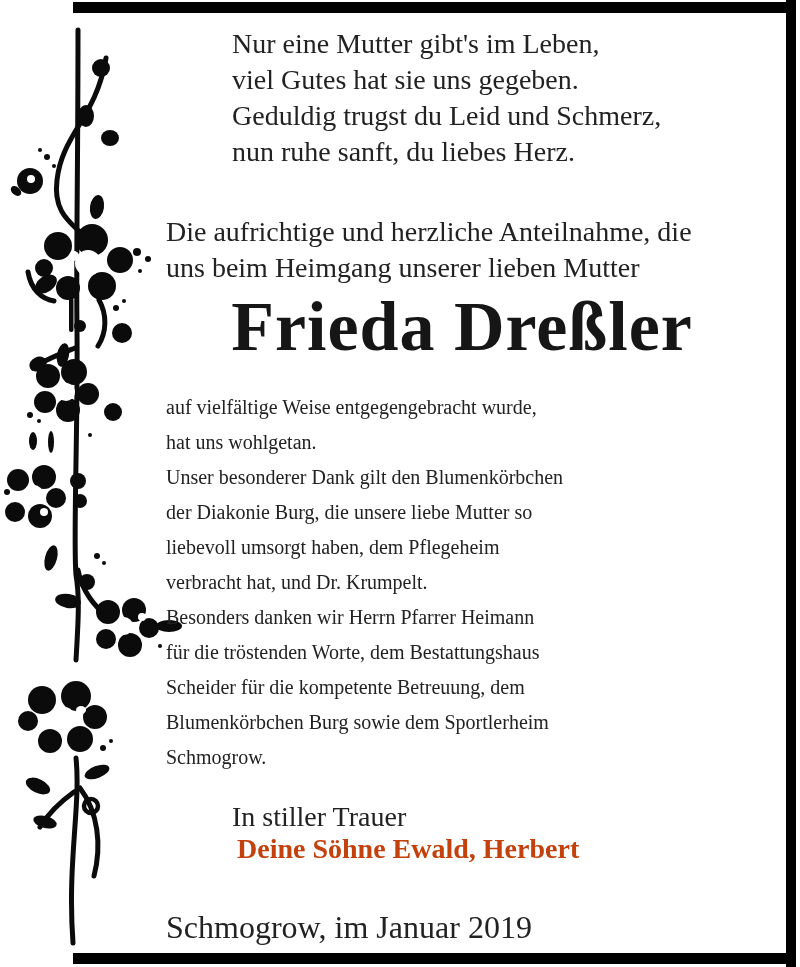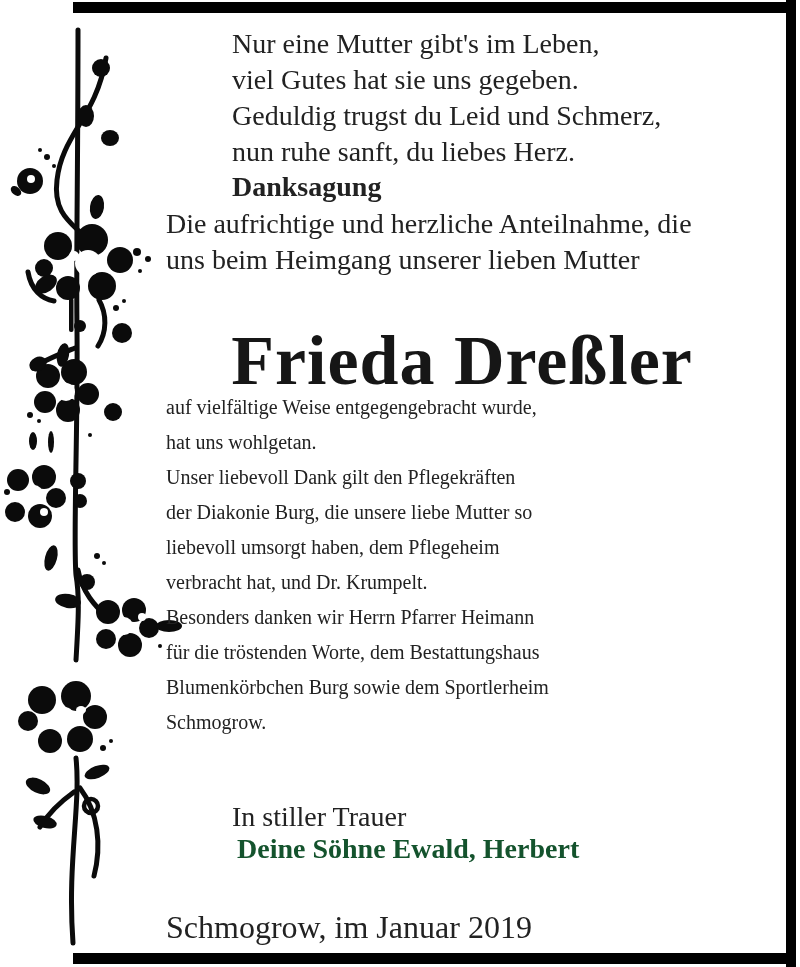--- a/index.html
+++ b/index.html
@@ -14,29 +14,29 @@
   
   .bar-top{position:absolute;left:73px;top:2px;right:0;height:11px;background:#000;}
   .bar-right{position:absolute;top:0;right:0;width:10px;height:967px;background:#000;}
   .bar-bottom{position:absolute;left:73px;bottom:3px;right:0;height:11px;background:#000;}
 
   .ornament{position:absolute;left:0;top:0;pointer-events:none;}
 
   .txt{position:absolute;white-space:nowrap;}
   .poem{left:232px;top:26px;font-size:28px;line-height:36px;}
   .section-title{left:232px;top:169px;font-size:28px;line-height:36px;font-weight:bold;}
-  .intro{left:166px;top:206px;font-size:28px;line-height:36px;}
+  .intro{left:166px;top:214px;font-size:28px;line-height:36px;}
   .deceased-name{
     left:166px;top:289px;width:592px;
     text-align:center;font-size:70px;line-height:76px;
-    font-weight:bold;color:#161616;letter-spacing:1px;margin-top:34px;
+    font-weight:bold;color:#161616;letter-spacing:1px;
   }
   .body-text{left:166px;top:390px;font-size:20px;line-height:35px;}
   .closing{left:232px;top:799px;font-size:28px;line-height:36px;}
-  .mourners{left:237px;top:831px;font-size:28px;line-height:36px;font-weight:bold;color:#14532d;}
+  .mourners{left:237px;top:831px;font-size:28px;line-height:36px;font-weight:bold;color:#c2410c;}
   .dateline{left:166px;top:909px;font-size:32px;line-height:36px;}
 </style>
 </head>
 <body>
 
 <div class="page">
 
   <div class="bar-top"></div>
   <div class="bar-right"></div>
   <div class="bar-bottom"></div>
@@ -149,38 +149,38 @@
     </g>
   </svg>
 
   <div class="txt poem">
     <div>Nur eine Mutter gibt's im Leben,</div>
     <div>viel Gutes hat sie uns gegeben.</div>
     <div>Geduldig trugst du Leid und Schmerz,</div>
     <div>nun ruhe sanft, du liebes Herz.</div>
   </div>
 
-  <div class="txt section-title">Danksagung</div>
 
   <div class="txt intro">
     <div>Die aufrichtige und herzliche Anteilnahme, die</div>
     <div>uns beim Heimgang unserer lieben Mutter</div>
   </div>
 
   <div class="txt deceased-name">Frieda Dreßler</div>
 
   <div class="txt body-text">
     <div>auf vielfältige Weise entgegengebracht wurde,</div>
     <div>hat uns wohlgetan.</div>
-    <div>Unser liebevoll Dank gilt den Pflegekräften</div>
+    <div>Unser besonderer Dank gilt den Blumenkörbchen</div>
     <div>der Diakonie Burg, die unsere liebe Mutter so</div>
     <div>liebevoll umsorgt haben, dem Pflegeheim</div>
     <div>verbracht hat, und Dr. Krumpelt.</div>
     <div>Besonders danken wir Herrn Pfarrer Heimann</div>
     <div>für die tröstenden Worte, dem Bestattungshaus</div>
+    <div>Scheider für die kompetente Betreuung, dem</div>
     <div>Blumenkörbchen Burg sowie dem Sportlerheim</div>
     <div>Schmogrow.</div>
   </div>
 
   <div class="txt closing">In stiller Trauer</div>
 
   <div class="txt mourners">
     <div>Deine Söhne Ewald, Herbert</div>
   </div>
 

